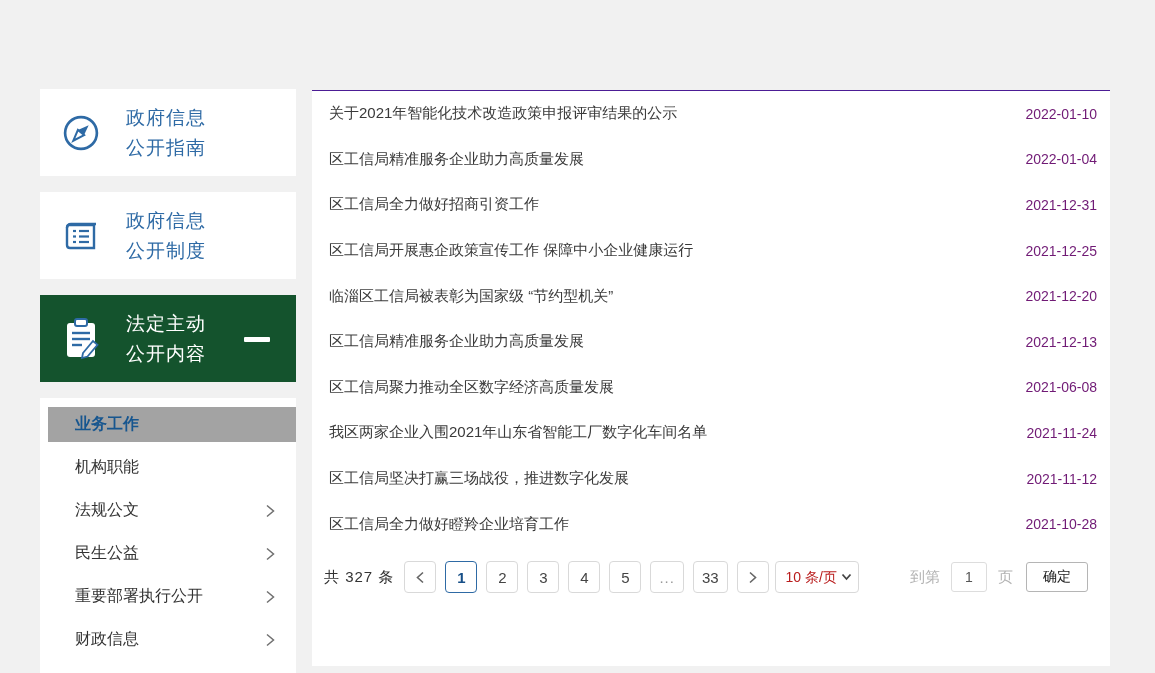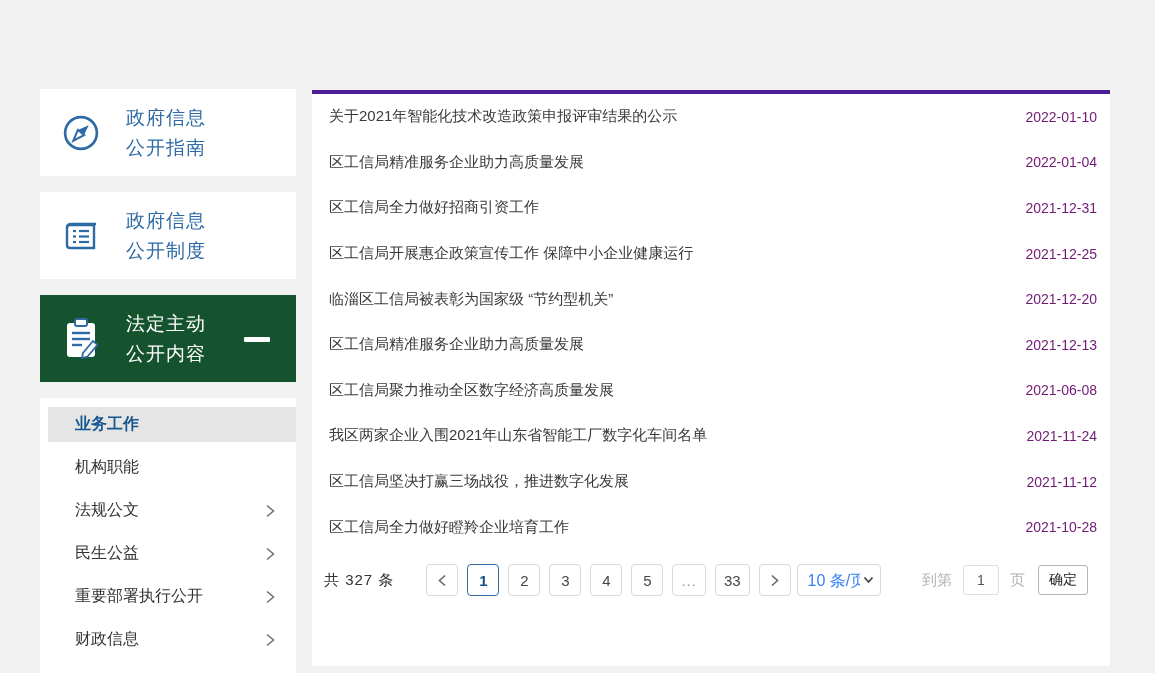--- a/index.html
+++ b/index.html
@@ -25,59 +25,59 @@
   .side-box.active .side-label { color:#fff; }
   .minus-bar { position:absolute; right:26px; top:50%; margin-top:-2px; width:26px; height:5px; background:#fff; border-radius:1px; }
 
   .submenu { background:#fff; margin-top:2px; padding:5px 0 14px; }
   .submenu-item {
     height:43px; display:flex; align-items:center;
     padding:0 20px 0 35px; font-size:16px; color:#333; cursor:pointer;
   }
   .submenu-item .chev { margin-left:auto; display:flex; }
   .submenu-item.active {
-    background:#e5e5e5; color:#17568f; font-weight:bold;
+    background:#a3a3a3; color:#17568f; font-weight:bold;
     height:35px; margin:4px 0 4px 8px; padding-left:27px;
   }
 
   
   .main {
     position:absolute; left:312px; top:90px; width:798px; height:576px;
-    background:#fff; border-top:4px solid #4c1d95;
+    background:#fff; border-top:1px solid #4c1d95;
   }
   .article-list { height:456px; }
   .article-row { height:45.6px; display:flex; align-items:center; padding:0 13px 0 17px; cursor:pointer; }
   .article-title { font-size:15px; color:#3a3a3a; flex:1; white-space:nowrap; overflow:hidden; }
   .article-date { font-size:14px; color:#701a75; margin-left:20px; flex:0 0 auto; }
 
   
   .pager { height:60px; display:flex; align-items:center; padding:0 22px 0 12px; }
-  .total { font-size:15px; color:#333; margin-right:32px; letter-spacing:1px; white-space:nowrap; }
+  .total { font-size:15px; color:#333; margin-right:10px; letter-spacing:1px; white-space:nowrap; }
   .pbtn {
     min-width:32px; height:32px; border:1px solid #d9d9d9; border-radius:4px;
     background:#fff; display:flex; align-items:center; justify-content:center;
     margin-right:9px; font-size:15px; color:#444; cursor:pointer; padding:0 8px;
   }
   .pbtn.active { border-color:#2e6aa5; color:#174f87; font-weight:bold; }
   .pbtn.dots { color:#999; letter-spacing:1px; }
   .page-buttons { display:flex; }
   .select-wrap { position:relative; margin-left:6px; }
   .select-wrap select {
     appearance:none; -webkit-appearance:none; -moz-appearance:none;
     height:32px; width:84px; border:1px solid #d9d9d9; border-radius:4px;
-    background:#fff; font-size:16px; color:#3b82f6; padding:0 20px 0 10px; cursor:pointer;
+    background:#fff; font-size:14px; color:#b91c1c; padding:0 20px 0 10px; cursor:pointer;
   }
   .caret { position:absolute; right:7px; top:50%; transform:translateY(-50%); pointer-events:none; display:flex; }
   .goto { margin-left:auto; display:flex; align-items:center; color:#b3b3b3; font-size:15px; }
   .goto input {
     width:36px; height:30px; border:1px solid #ddd; border-radius:3px;
     text-align:center; font-size:14px; color:#555; margin:0 11px;
   }
   .confirm {
-    height:30px; padding:0 10px; border:1px solid #b5b5b5; border-radius:3px;
+    height:30px; padding:0 16px; border:1px solid #b5b5b5; border-radius:3px;
     background:#fff; font-size:14px; color:#222; margin-left:13px; cursor:pointer;
     font-family:inherit;
   }
 </style>
 </head>
 <body>
 
 <div class="page">
 
   <aside class="sidebar">

